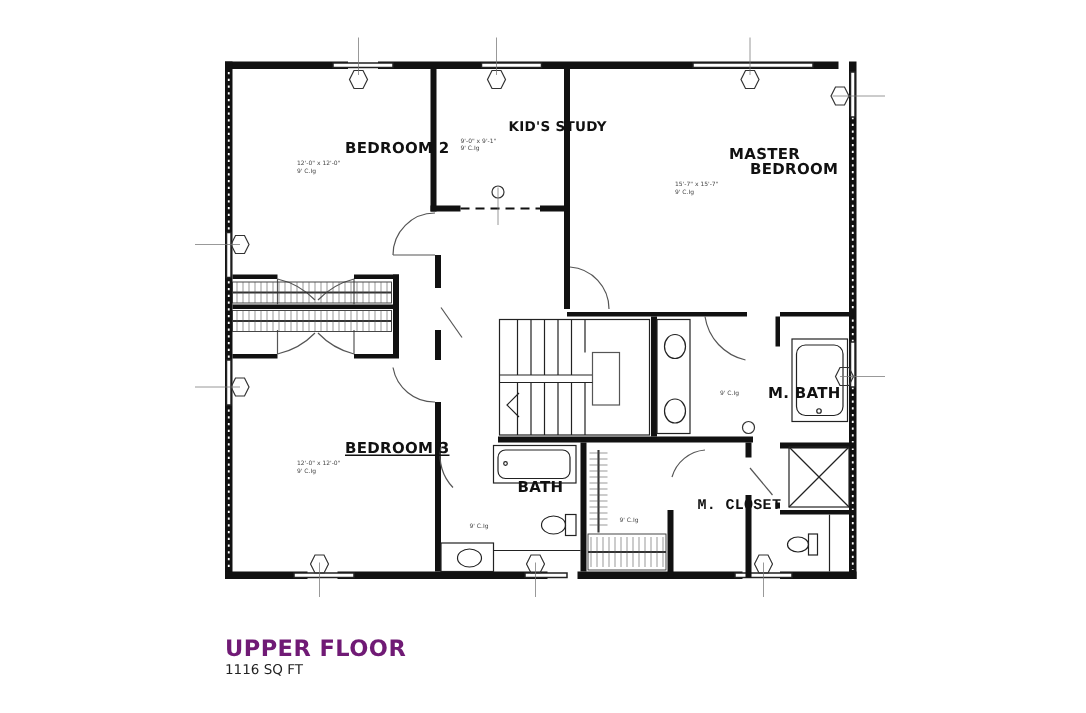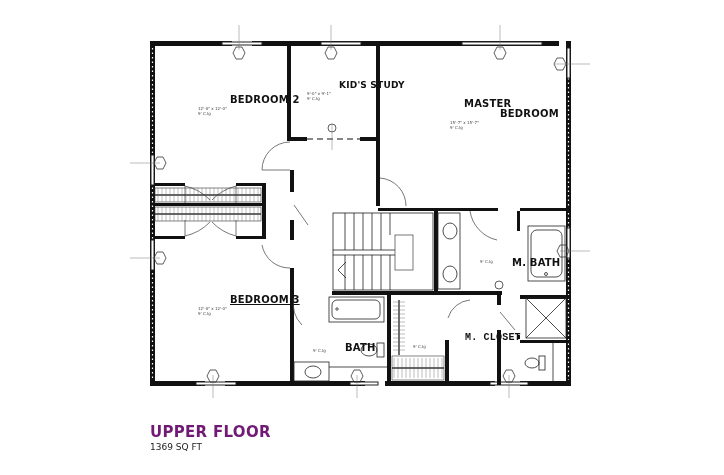--- a/index.html
+++ b/index.html
@@ -207,32 +207,32 @@
 </svg>
 
 <div class="room-label" style="left:198px; top:94px;">BEDROOM 2</div>
 <div class="room-sub" style="left:198px; top:106px;">12'-0" x 12'-0"</div>
 <div class="room-sub" style="left:198px; top:111px;">9' C.Ig</div>
 
 <div class="room-label" style="left:307px; top:80px; font-size:9px;">KID'S STUDY</div>
 <div class="room-sub" style="left:307px; top:91px;">9'-0" x 9'-1"</div>
 <div class="room-sub" style="left:307px; top:96px;">9' C.Ig</div>
 
-<div class="room-label" style="left:432px; top:98px;">MASTER</div>
+<div class="room-label" style="left:454px; top:98px;">MASTER</div>
 <div class="room-label" style="left:468px; top:108px;">BEDROOM</div>
 <div class="room-sub" style="left:450px; top:120px;">15'-7" x 15'-7"</div>
 <div class="room-sub" style="left:450px; top:125px;">9' C.Ig</div>
 
 <div class="room-label" style="left:480px; top:257px;">M. BATH</div>
 <div class="room-sub" style="left:480px; top:259px;">9' C.Ig</div>
 
 <div class="room-label" style="left:198px; top:294px;text-decoration:underline;">BEDROOM 3</div>
 <div class="room-sub" style="left:198px; top:306px;">12'-0" x 12'-0"</div>
 <div class="room-sub" style="left:198px; top:311px;">9' C.Ig</div>
 
-<div class="room-label" style="left:313px; top:342px;">BATH</div>
+<div class="room-label" style="left:313px; top:320px;">BATH</div>
 <div class="room-sub" style="left:313px; top:348px;">9' C.Ig</div>
 
 <div class="room-label" style="left:433px; top:332px;font-family:Liberation Mono, monospace;">M. CLOSET</div>
 <div class="room-sub" style="left:413px; top:344px;">9' C.Ig</div>
 
 <div class="title">UPPER FLOOR</div>
-<div class="subtitle">1369 SQ FT</div>
+<div class="subtitle">1116 SQ FT</div>
 
 </body></html>

